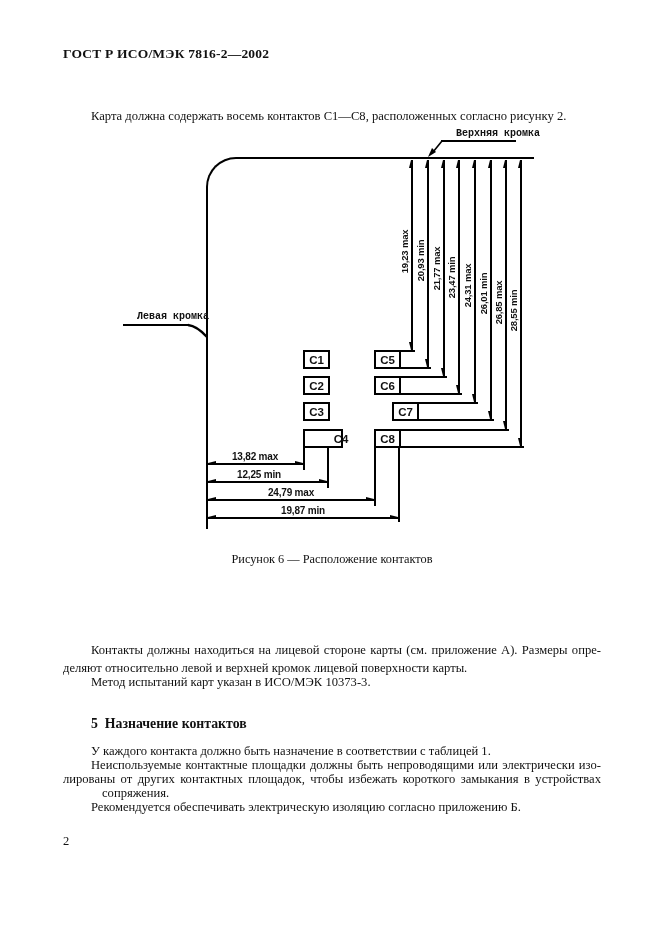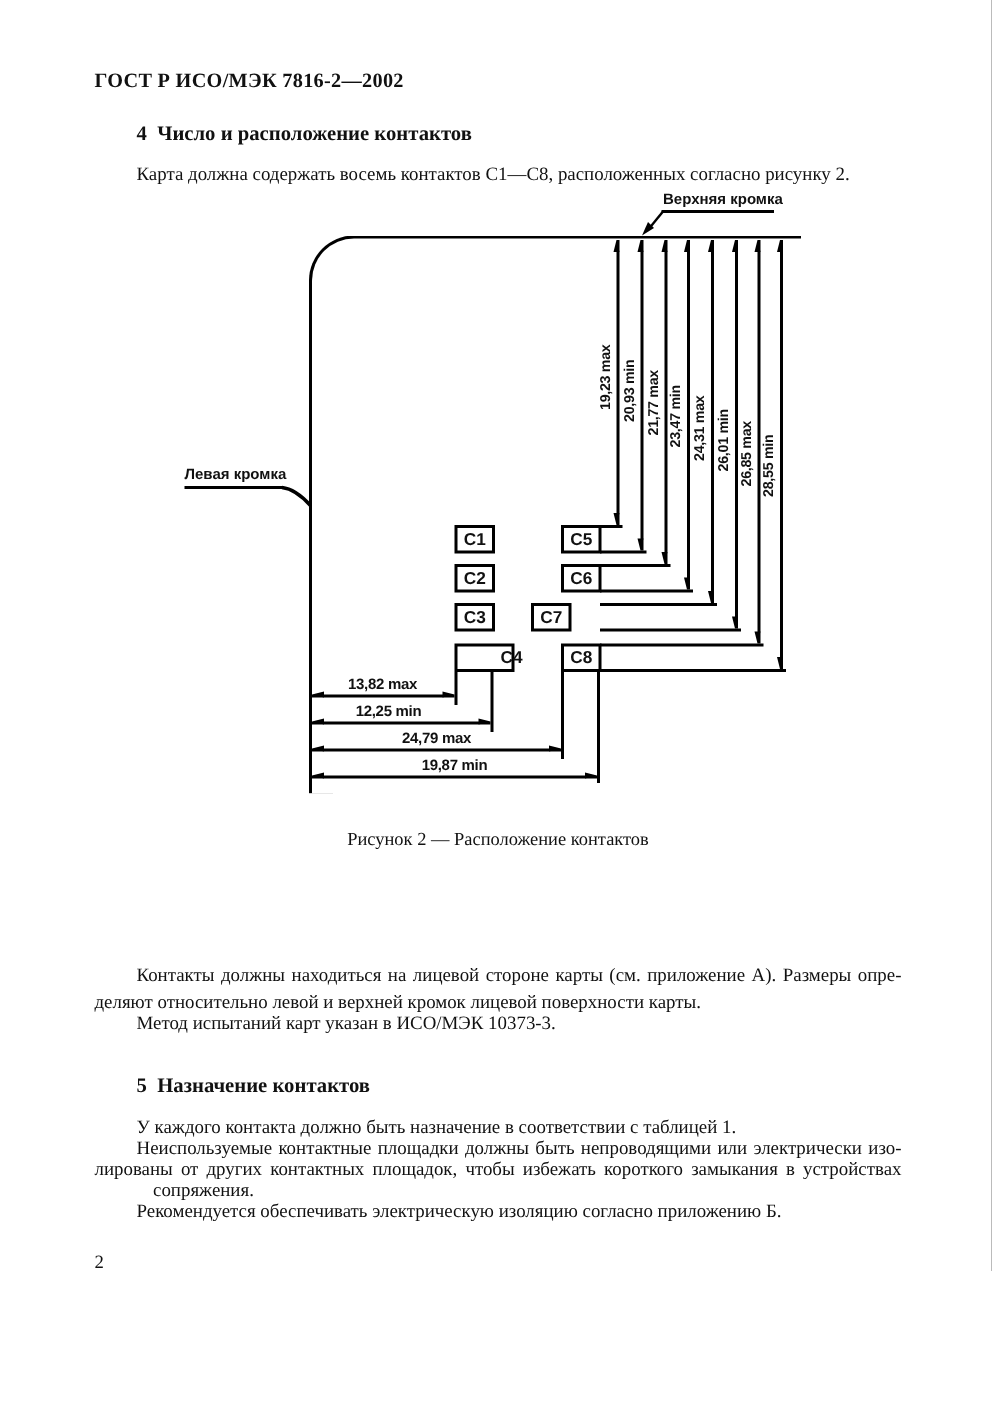--- a/index.html
+++ b/index.html
@@ -23,29 +23,28 @@
   .ad{position:absolute;width:0;height:0;border-left:2.5px solid transparent;border-right:2.5px solid transparent;border-top:8px solid #000;}
   .al{position:absolute;width:0;height:0;border-top:2.5px solid transparent;border-bottom:2.5px solid transparent;border-right:8px solid #000;}
   .ar{position:absolute;width:0;height:0;border-top:2.5px solid transparent;border-bottom:2.5px solid transparent;border-left:8px solid #000;}
   .rl{position:absolute;width:70px;height:11px;transform:rotate(-90deg);text-align:center;white-space:nowrap;
       font-family:"Liberation Sans",sans-serif;font-weight:bold;font-size:9.5px;letter-spacing:-.2px;}
   .dl{position:absolute;width:90px;text-align:center;font-family:"Liberation Sans",sans-serif;
       font-weight:bold;font-size:10px;letter-spacing:-.2px;}
   .cbox{position:absolute;width:27px;height:19px;box-sizing:border-box;border:2px solid #000;background:#fff;
         display:flex;align-items:center;justify-content:center;
         font-family:"Liberation Sans",sans-serif;font-weight:bold;font-size:11.5px;}
-  .edge{position:absolute;font-family:Liberation Sans, sans-serif;font-weight:bold;font-size:10px;white-space:nowrap;}
+  .edge{position:absolute;font-family:Liberation Mono, monospace;font-weight:bold;font-size:10px;white-space:nowrap;margin-left:14px;}
 </style>
 </head>
 <body>
 
 <div class="page">
 
   <div class="hdr">ГОСТ Р ИСО/МЭК 7816-2—2002</div>
-  <div class="sect" style="top:81px;">4&nbsp; Число и расположение контактов</div>
   <div class="ln il" style="top:109px;">Карта должна содержать восемь контактов C1—C8, расположенных согласно рисунку 2.</div>
 
   <div>
 
     <div class="card"></div>
 
     <div class="edge" style="left:442px;top:128px;">Верхняя кромка</div>
     <div class="hl" style="left:441px;top:140px;width:75px;"></div>
     <svg class="abs" style="left:424px;top:139px;" width="20" height="20">
       <line x1="18" y1="2" x2="9" y2="13" stroke="#000" stroke-width="1.6"></line>
@@ -58,21 +57,21 @@
       <path d="M1,2 Q10,3 20,14" stroke="#000" stroke-width="2.4" fill="none"></path>
     </svg>
 
     <div class="cbox" style="left:303px;top:350px;">C1</div>
     <div class="cbox" style="left:303px;top:376px;">C2</div>
     <div class="cbox" style="left:303px;top:402px;">C3</div>
     <div class="cbox" style="left:303px;top:429px;padding-left:36px;">C4</div>
 
     <div class="cbox" style="left:374px;top:350px;">C5</div>
     <div class="cbox" style="left:374px;top:376px;">C6</div>
-    <div class="cbox" style="left:354px;top:402px;">C7</div>
+    <div class="cbox" style="left:392px;top:402px;">C7</div>
     <div class="cbox" style="left:374px;top:429px;">C8</div>
 
     <div class="hl" style="left:400px;top:350px;width:15px;"></div>
     <div class="hl" style="left:400px;top:367px;width:31px;"></div>
     <div class="hl" style="left:400px;top:376px;width:47px;"></div>
     <div class="hl" style="left:400px;top:393px;width:62px;"></div>
     <div class="hl" style="left:400px;top:402px;width:78px;"></div>
     <div class="hl" style="left:400px;top:419px;width:94px;"></div>
     <div class="hl" style="left:400px;top:429px;width:109px;"></div>
     <div class="hl" style="left:400px;top:446px;width:124px;"></div>
@@ -133,21 +132,21 @@
     <div class="ar" style="left:366px;top:497px;"></div>
     <div class="ar" style="left:390px;top:515px;"></div>
 
     <div class="dl" style="left:210px;top:451px;">13,82 max</div>
     <div class="dl" style="left:214px;top:469px;">12,25 min</div>
     <div class="dl" style="left:246px;top:487px;">24,79 max</div>
     <div class="dl" style="left:258px;top:505px;">19,87 min</div>
 
   </div>
 
-  <div class="caption">Рисунок 2 — Расположение контактов</div>
+  <div class="caption">Рисунок 6 — Расположение контактов</div>
 
   <div class="ln il jl" style="top:643px;">Контакты должны находиться на лицевой стороне карты (см. приложение А). Размеры опре-</div>
   <div class="ln" style="top:661px;">деляют относительно левой и верхней кромок лицевой поверхности карты.</div>
   <div class="ln il" style="top:675px;">Метод испытаний карт указан в ИСО/МЭК 10373-3.</div>
 
   <div class="sect" style="top:716px;">5&nbsp; Назначение контактов</div>
 
   <div class="ln il" style="top:744px;">У каждого контакта должно быть назначение в соответствии с таблицей 1.</div>
   <div class="ln il jl" style="top:758px;">Неиспользуемые контактные площадки должны быть непроводящими или электрически изо-</div>
   <div class="ln jl" style="top:772px;">лированы от других контактных площадок, чтобы избежать короткого замыкания в устройствах</div>

